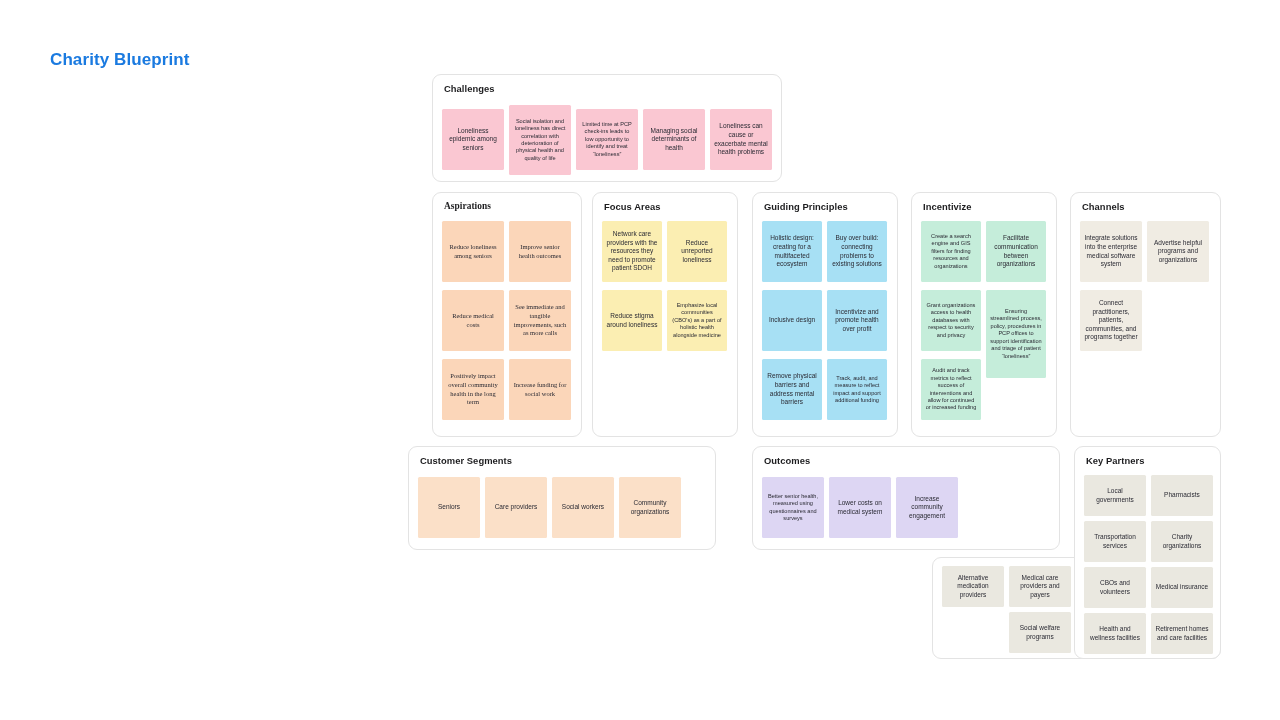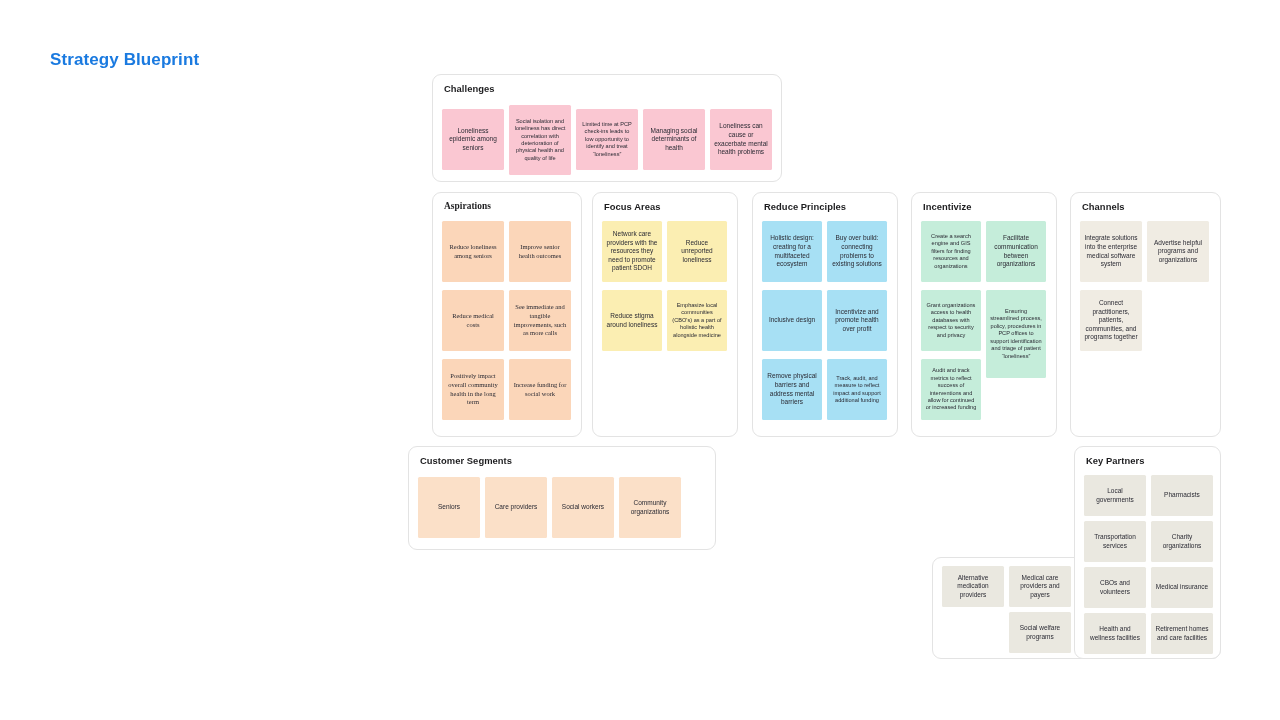--- a/index.html
+++ b/index.html
@@ -65,21 +65,21 @@
   .c-sand   { background: #f0ece3; }
   .c-purple { background: #ddd6f3; }
   .c-cream  { background: #fbe0c8; }
 </style>
 </head>
 <body>
 
 <div id="stage">
 
   <div class="intro">
-    <div class="intro-title">Strategy Blueprint</div>
+    <div class="intro-title">Charity Blueprint</div>
   </div>
 
   <div class="panel" style="left:432px; top:74px; width:350px; height:108px;">
     <div class="panel-title">Challenges</div>
     <div class="cards">
       <div class="card c-pink t-md" style="left:0px;  top:8px; width:62px; height:61px;">
           <span>Loneliness epidemic among seniors</span>
         </div>
       <div class="card c-pink t-sm" style="left:67px; top:4px; width:62px; height:70px;">
           <span>Social isolation and loneliness has direct correlation with deterioration of physical health and quality of life</span>
@@ -132,21 +132,21 @@
       <div class="card c-yellow t-md" style="left:0px;  top:71px; width:60px; height:61px;">
           <span>Reduce stigma around loneliness</span>
         </div>
       <div class="card c-yellow t-sm" style="left:65px; top:71px; width:60px; height:61px;">
           <span>Emphasize local communities (CBO's) as a part of holistic health alongside medicine</span>
         </div>
     </div>
   </div>
 
   <div class="panel" style="left:752px; top:192px; width:146px; height:245px;">
-    <div class="panel-title">Reduce Principles</div>
+    <div class="panel-title">Guiding Principles</div>
     <div class="cards">
       <div class="card c-blue t-md" style="left:0px;  top:2px;  width:60px; height:61px;">
           <span>Holistic design: creating for a multifaceted ecosystem</span>
         </div>
       <div class="card c-blue t-md" style="left:65px; top:2px;  width:60px; height:61px;">
           <span>Buy over build: connecting problems to existing solutions</span>
         </div>
       <div class="card c-blue t-md" style="left:0px;  top:71px; width:60px; height:61px;">
           <span>Inclusive design</span>
         </div>
@@ -209,20 +209,34 @@
         </div>
       <div class="card c-cream t-md" style="left:134px;top:4px; width:62px; height:61px;">
           <span>Social workers</span>
         </div>
       <div class="card c-cream t-md" style="left:201px;top:4px; width:62px; height:61px;">
           <span>Community organizations</span>
         </div>
     </div>
   </div>
 
+  <div class="panel" style="left:752px; top:446px; width:308px; height:104px;">
+    <div class="panel-title">Outcomes</div>
+    <div class="cards">
+      <div class="card c-purple t-sm" style="left:0px;  top:4px; width:62px; height:61px;">
+          <span>Better senior health, measured using questionnaires and surveys</span>
+        </div>
+      <div class="card c-purple t-md" style="left:67px; top:4px; width:62px; height:61px;">
+          <span>Lower costs on medical system</span>
+        </div>
+      <div class="card c-purple t-md" style="left:134px;top:4px; width:62px; height:61px;">
+          <span>Increase community engagement</span>
+        </div>
+    </div>
+  </div>
 
   <div class="panel" style="left:932px; top:557px; width:289px; height:102px;">
     <div class="cards" style="top:8px;">
       <div class="card c-beige t-md" style="left:0px;  top:0px;  width:62px; height:41px;">
           <span>Alternative medication providers</span>
         </div>
       <div class="card c-beige t-md" style="left:67px; top:0px;  width:62px; height:41px;">
           <span>Medical care providers and payers</span>
         </div>
       <div class="card c-beige t-md" style="left:67px; top:46px; width:62px; height:41px;">

